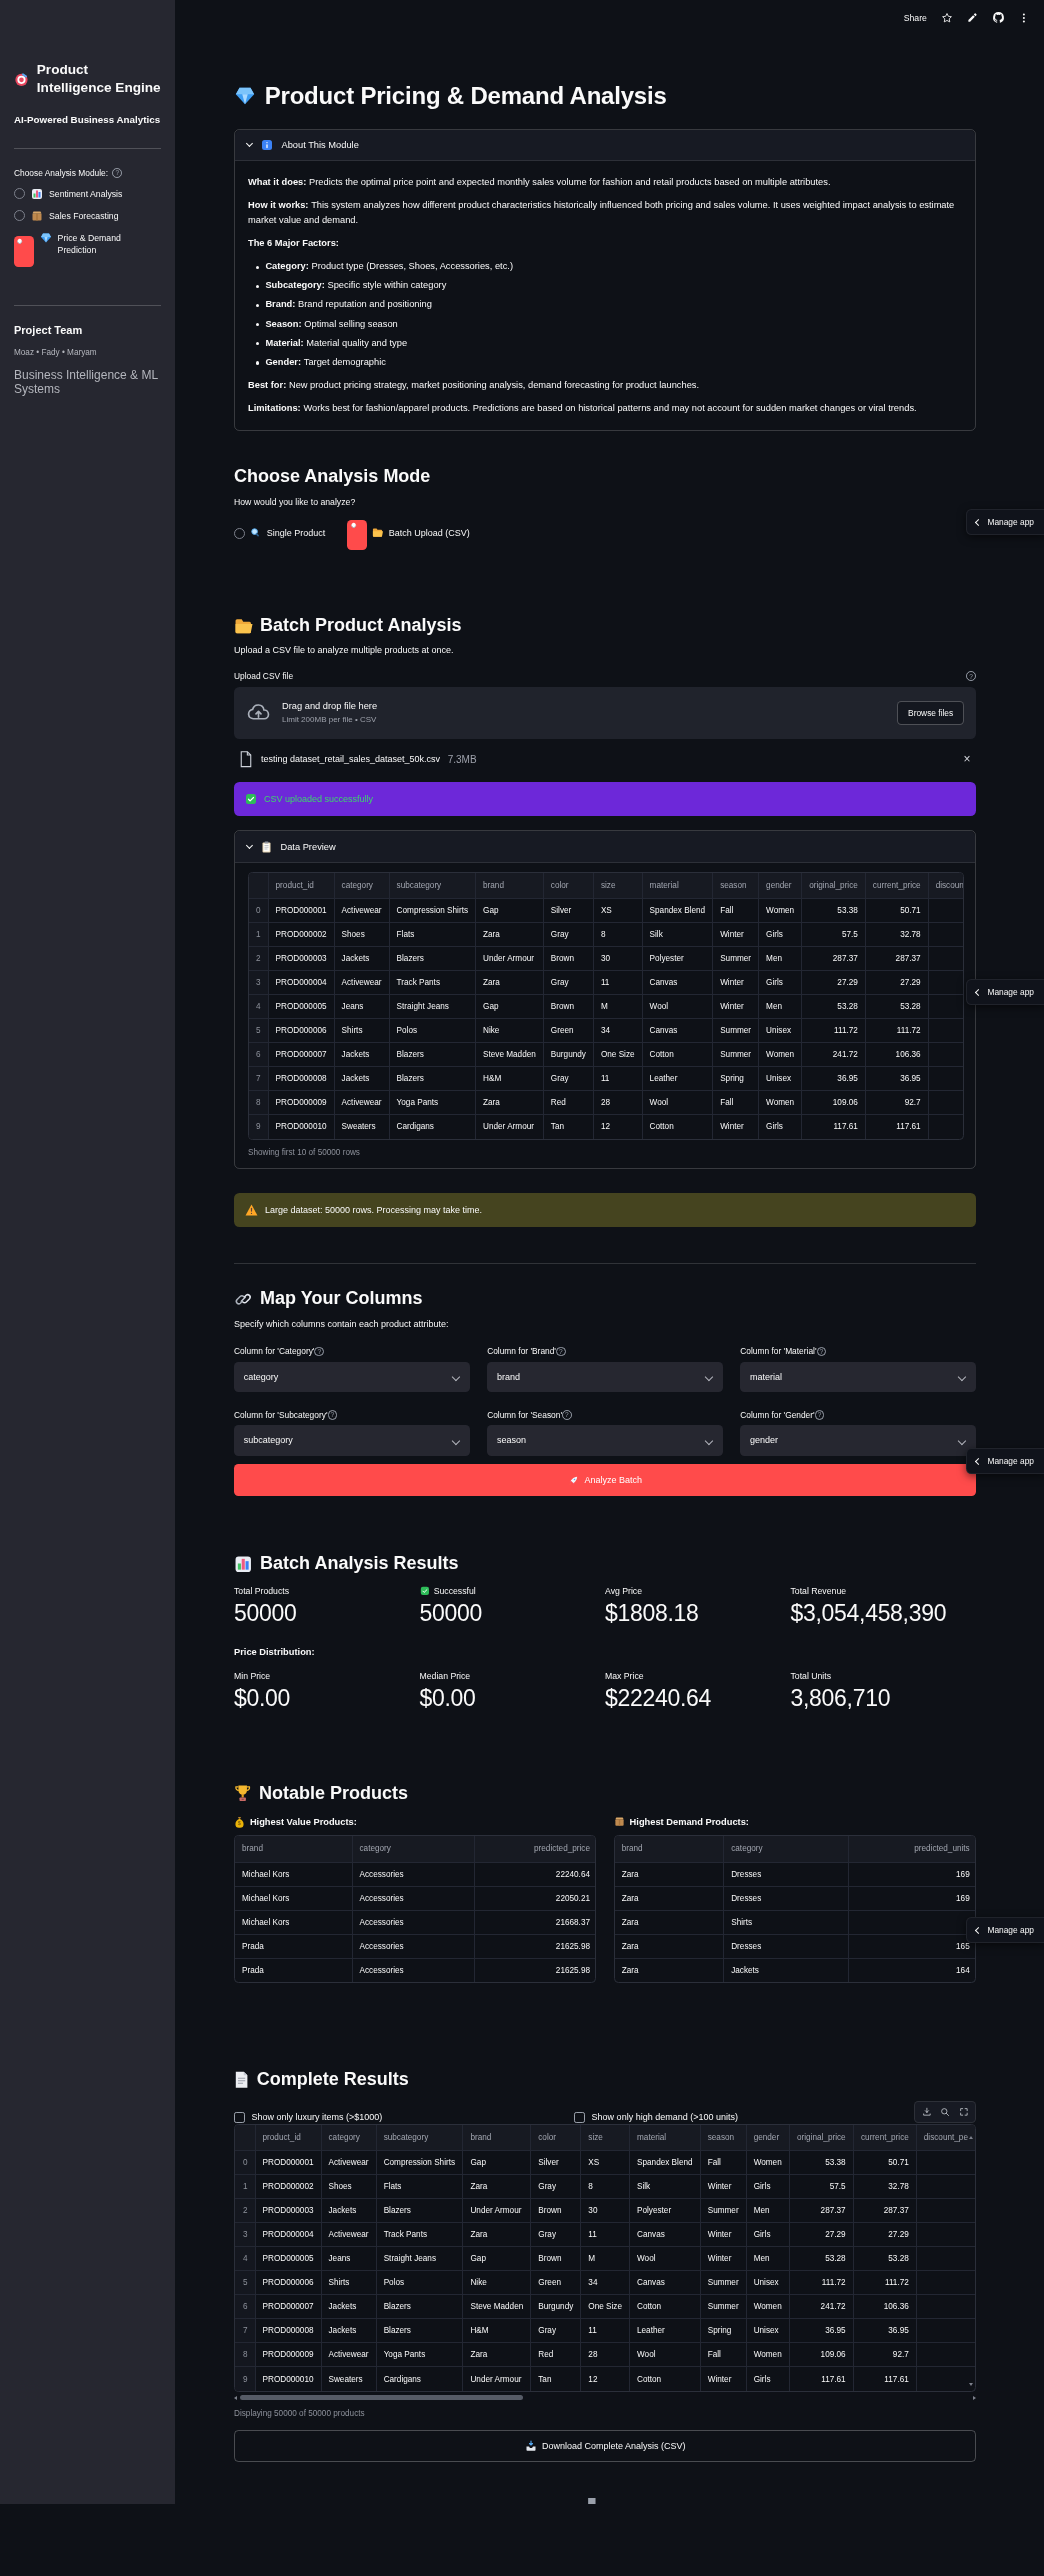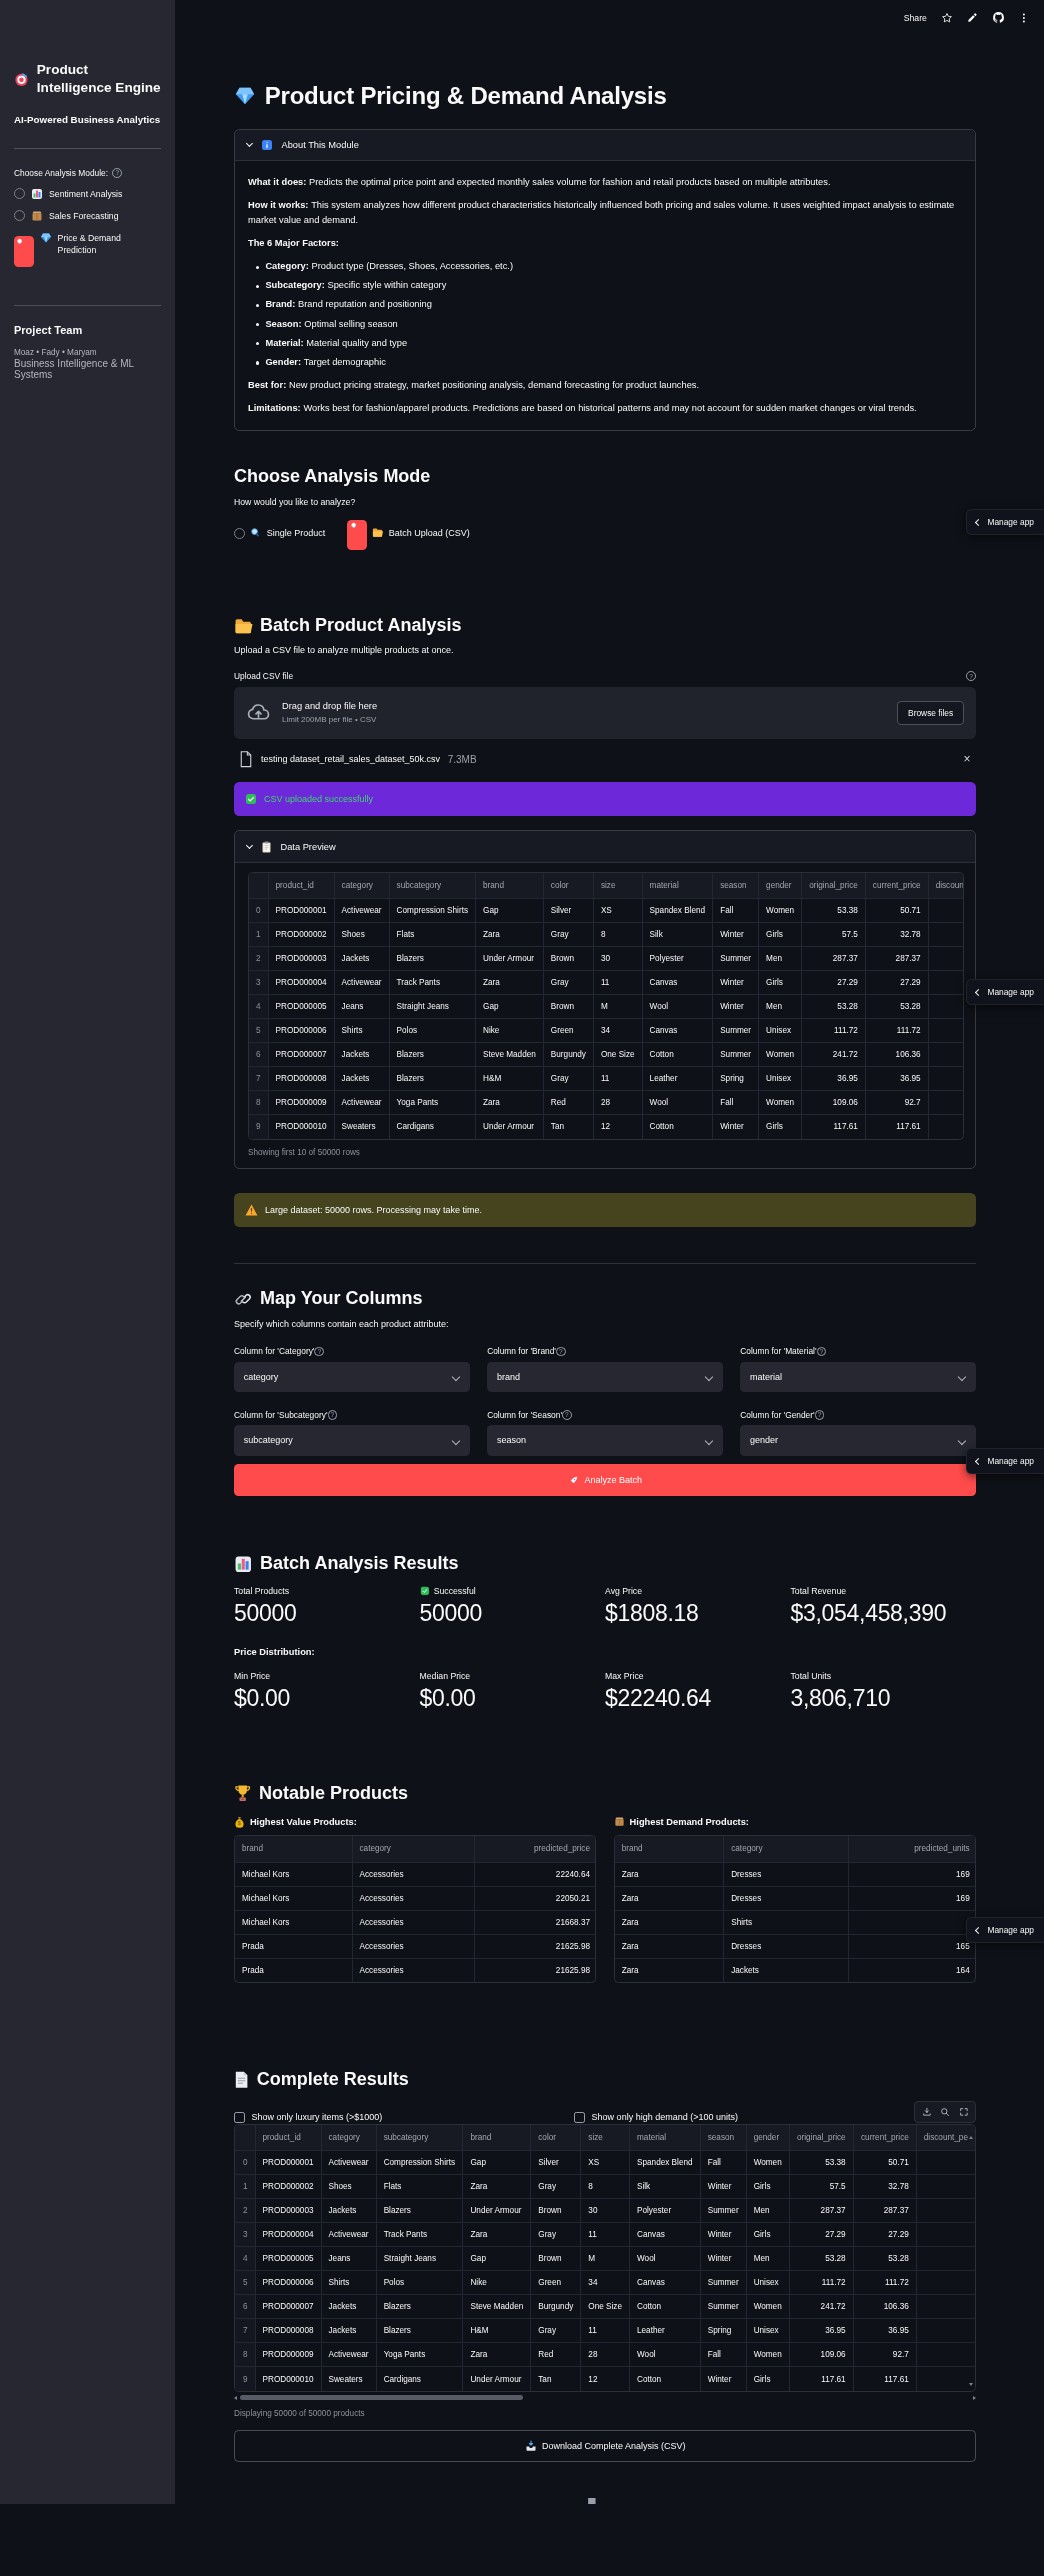--- a/index.html
+++ b/index.html
@@ -17,21 +17,21 @@
   .sb-title { display:flex; gap:6.5px; font-size:13.6px; font-weight:700; line-height:1.32; }
   .sb-sub { margin-top:16.3px; font-size:9.8px; font-weight:700; line-height:1.35; }
   .sb-hr { border:none; border-top:0.5px solid rgba(250,250,250,0.2); margin:22px 0 18.5px 0; }
   .sb-label { font-size:8.4px; display:flex; align-items:flex-start; gap:4.4px; }
   .radio-row { display:flex; gap:6px; margin-top:9.8px; font-size:8.7px; line-height:1.4; align-items:flex-start; cursor:pointer; }
   .radio { flex:0 0 11px; width:11px; height:11px; border-radius:50%; border:1.1px solid #7d818c; margin-top:0.5px; position:relative; }
   .radio.sel { border:none; background:#ff4b4b; }
   .radio.sel::after { content:""; position:absolute; left:3.3px; top:3.3px; width:4.4px; height:4.4px; background:#fff; border-radius:50%; }
   .sb-team-h { font-size:11px; font-weight:700; }
   .sb-team { margin-top:12px; font-size:8.2px; color:#b4b6bd; }
-  .sb-dept { margin-top:1px; font-size:10px; color:#b4b6bd; }
+  .sb-dept { margin-top:11px; font-size:12px; color:#b4b6bd; }
   .helpq { width:9.8px; height:9.8px; border-radius:50%; border:0.5px solid #9aa0ab; color:#9aa0ab; font-size:6.5px; display:inline-flex; align-items:center; justify-content:center; flex:0 0 9.8px; }
 
   
   .main { margin-left:175px; padding:82px 69px 0 59px; width:870px; }
   h1.pgtitle { font-size:24px; font-weight:700; display:flex; align-items:center; gap:8.7px; letter-spacing:-0.2px; }
   h2.sec { font-size:18px; font-weight:700; display:flex; align-items:center; gap:7.6px; }
   .ic { display:inline-flex; align-items:center; }
   .ic svg { display:block; }
 
   

